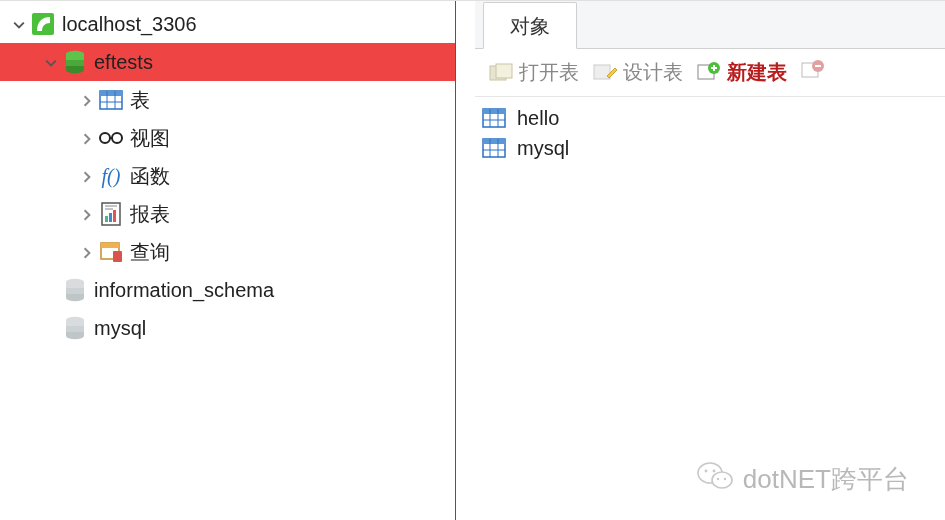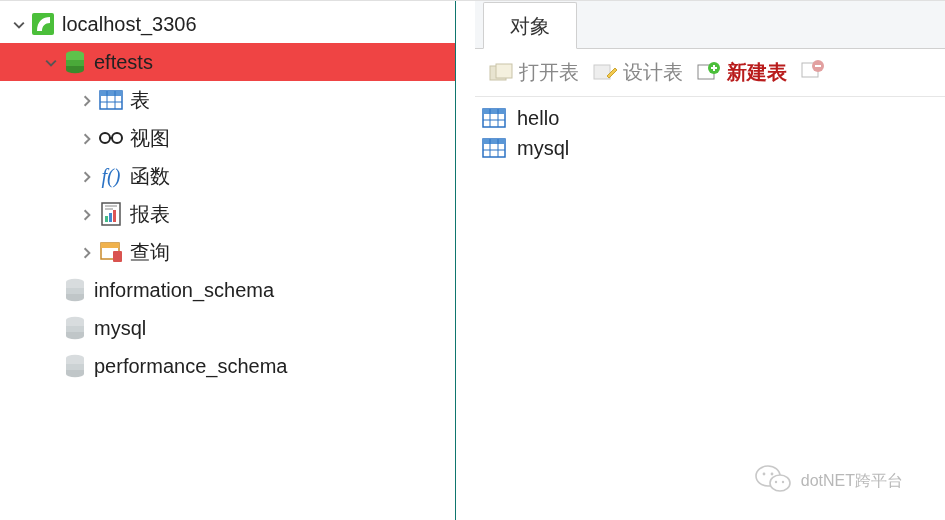--- a/index.html
+++ b/index.html
@@ -18,21 +18,21 @@
     .ind2 { padding-left:76px; }
 
     .tab-bar { display:flex; align-items:flex-end; height:48px; background:#f4f6f8; border-bottom:1px solid #d0d0d0; }
     .tab { padding:10px 26px 8px; font-size:20px; color:#333; background:#fff; border:1px solid #d0d0d0; border-bottom:1px solid #fff; margin-left:8px; margin-bottom:-1px; border-radius:2px 2px 0 0; }
     .toolbar { display:flex; align-items:flex-start; padding:8px 8px; font-size:20px; color:#888; gap:2px; border-bottom:1px solid #e6e6e6; }
     .tool { display:flex; align-items:center; gap:6px; padding:2px 6px; }
     .tool.active { color:#b91c1c; font-weight:600; }
     .tool .ticon { width:24px; height:24px; display:flex; align-items:center; justify-content:center; }
     .content { padding:6px 2px; }
     .item { display:flex; align-items:center; gap:4px; font-size:20px; color:#222; height:30px; padding-left:4px; }
-    .watermark { position:absolute; right:42px; bottom:22px; color:#b8b8b8; font-size:16px; display:flex; align-items:center; gap:10px; }
+    .watermark { position:absolute; right:36px; bottom:22px; color:#b8b8b8; font-size:26px; display:flex; align-items:center; gap:10px; }
   </style>
 </head>
 <body>
 
 <div class="container">
   <div class="sidebar">
 
     <div class="tree-row ind0">
       <span class="chevron"><svg width="12" height="12" viewBox="0 0 10 10">
             <path d="M1 3 L5 7 L9 3" fill="none" stroke="#555" stroke-width="1.6"></path>
@@ -144,32 +144,20 @@
       <span class="chevron empty">·</span>
       <span class="icon">
           <svg width="22" height="24" viewBox="0 0 22 24">
             <ellipse cx="11" cy="4" rx="9" ry="3.2" fill="#d8dcde"></ellipse>
             <path d="M2 4 v6 a9 3.2 0 0 0 18 0 v-6" fill="#d8dcde"></path>
             <path d="M2 10 v6 a9 3.2 0 0 0 18 0 v-6" fill="#ccd2d4"></path>
             <path d="M2 16 v4 a9 3.2 0 0 0 18 0 v-4" fill="#c0c6c8"></path>
           </svg>
         </span>
       <span class="lbl">mysql</span>
-    </div>
-    <div class="tree-row ind1">
-      <span class="chevron empty">·</span>
-      <span class="icon">
-          <svg width="22" height="24" viewBox="0 0 22 24">
-            <ellipse cx="11" cy="4" rx="9" ry="3.2" fill="#d8dcde"></ellipse>
-            <path d="M2 4 v6 a9 3.2 0 0 0 18 0 v-6" fill="#d8dcde"></path>
-            <path d="M2 10 v6 a9 3.2 0 0 0 18 0 v-6" fill="#ccd2d4"></path>
-            <path d="M2 16 v4 a9 3.2 0 0 0 18 0 v-4" fill="#c0c6c8"></path>
-          </svg>
-        </span>
-      <span class="lbl">performance_schema</span>
     </div>
   </div>
 
   <div class="main">
     <div class="tab-bar">
       <div class="tab">对象</div>
     </div>
     <div class="toolbar">
       <div class="tool">
         <span class="ticon">

